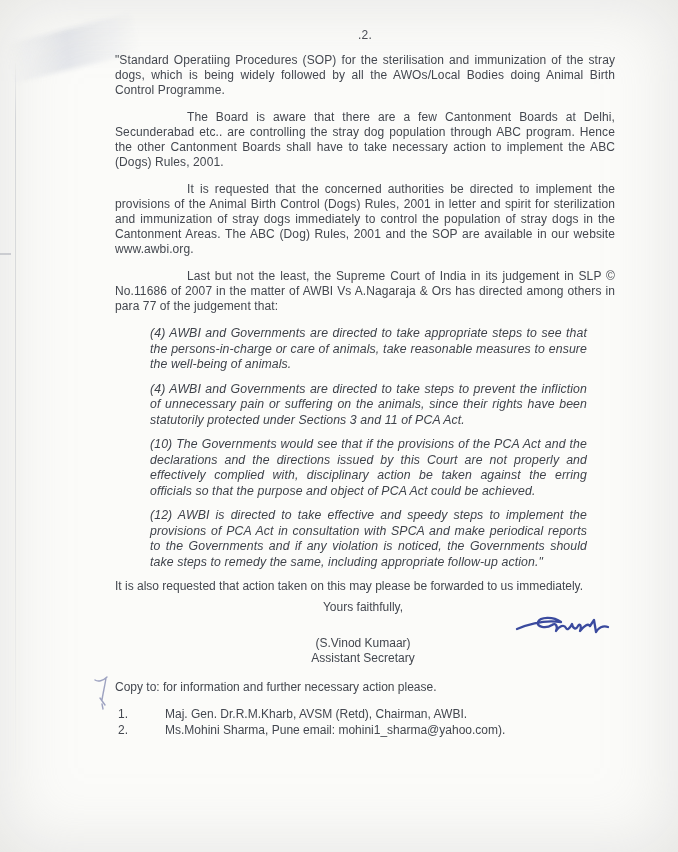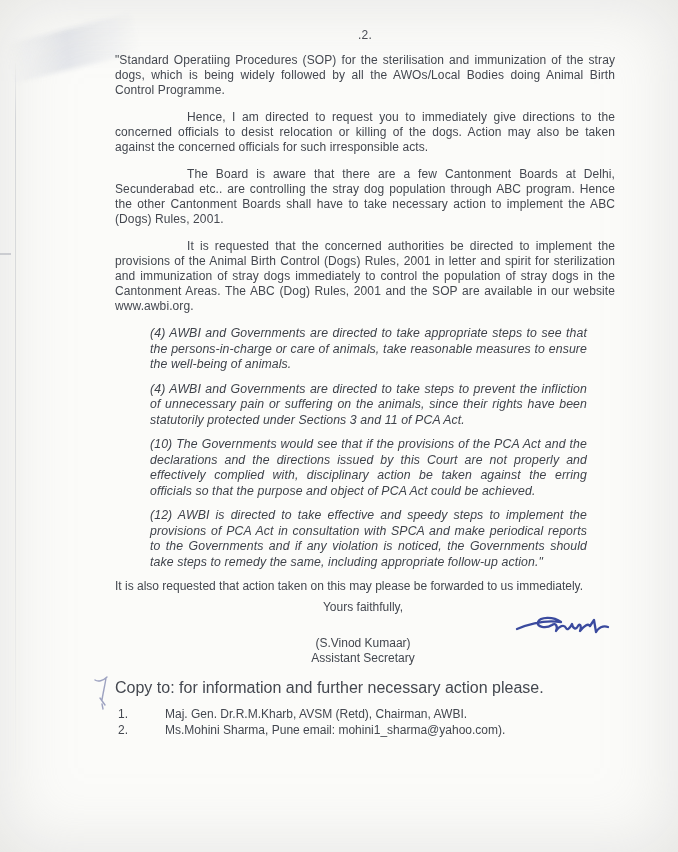--- a/index.html
+++ b/index.html
@@ -19,40 +19,40 @@
   .main{position:absolute;left:115px;top:28px;width:500px;z-index:2;}
   .page-num{text-align:center;font-size:12px;margin:0 0 11px 0;letter-spacing:.3px;}
   p.body{font-size:12px;line-height:15px;text-align:justify;text-align-last:left;margin:0 0 12px 0;letter-spacing:.1px;}
   p.indent{text-indent:72px;}
   .weblink{}
   .quote{font-style:italic;font-size:12.3px;line-height:15.5px;text-align:justify;text-align-last:left;
     margin:0 0 9px 35px;width:437px;color:#3f434b;letter-spacing:.1px;}
   .request{font-size:12px;line-height:15px;margin:4px 0 0 0;}
   .signoff{margin-top:6px;text-align:center;font-size:12px;line-height:15px;padding-right:4px;}
   .sig-svg{display:block;margin:-1px 0 -4px auto;}
-  .copy-heading{font-size:16px;line-height:15px;margin:14px 0 0 0;}
+  .copy-heading{font-size:12px;line-height:15px;margin:14px 0 0 0;}
   .copy-list{margin-top:11px;font-size:12px;line-height:16px;}
   .copy-item{display:flex;}
   .copy-num{width:47px;padding-left:3px;flex:none;}
   .pen-mark{position:absolute;left:92px;top:674px;z-index:3;}
 </style>
 </head>
 <body>
 
 <div class="smudge"></div>
 <div class="edge-line"></div>
 <div class="edge-dash"></div>
 
 <div class="main">
   <div class="page-num">.2.</div>
 
   <p class="body">"Standard Operatiing Procedures (SOP) for the sterilisation and immunization of the stray dogs, which is being widely followed by all the AWOs/Local Bodies doing Animal Birth Control Programme.</p>
-  <p class="body indent">Hence, I am directed to request you to immediately give directions to the concerned officials to desist relocation or killing of the dogs. Action may also be taken against the concerned officials for such irresponsible acts.</p>
   <p class="body indent">The Board is aware that there are a few Cantonment Boards at Delhi, Secunderabad etc.. are controlling the stray dog population through ABC program. Hence the other Cantonment Boards shall have to take necessary action to implement the ABC (Dogs) Rules, 2001.</p>
   <p class="body indent"><span>It is requested that the concerned authorities be directed to implement the provisions of the Animal Birth Control (Dogs) Rules, 2001 in letter and spirit for sterilization and immunization of stray dogs immediately to control the population of stray dogs in the Cantonment Areas. The ABC (Dog) Rules, 2001 and the SOP are available in our website </span><span class="weblink">www.awbi.org</span><span>.</span></p>
+  <p class="body indent">Last but not the least, the Supreme Court of India in its judgement in SLP © No.11686 of 2007 in the matter of AWBI Vs A.Nagaraja &amp; Ors has directed among others in para 77 of the judgement that:</p>
 
   <p class="quote">(4) AWBI and Governments are directed to take appropriate steps to see that the persons-in-charge or care of animals, take reasonable measures to ensure the well-being of animals.</p>
   <p class="quote">(4) AWBI and Governments are directed to take steps to prevent the infliction of unnecessary pain or suffering on the animals, since their rights have been statutorily protected under Sections 3 and 11 of PCA Act.</p>
   <p class="quote">(10) The Governments would see that if the provisions of the PCA Act and the declarations and the directions issued by this Court are not properly and effectively complied with, disciplinary action be taken against the erring officials so that the purpose and object of PCA Act could be achieved.</p>
   <p class="quote">(12) AWBI is directed to take effective and speedy steps to implement the provisions of PCA Act in consultation with SPCA and make periodical reports to the Governments and if any violation is noticed, the Governments should take steps to remedy the same, including appropriate follow-up action."</p>
 
   <p class="request">It is also requested that action taken on this may please be forwarded to us immediately.</p>
 
   <div class="signoff">
     <div>Yours faithfully,</div>

